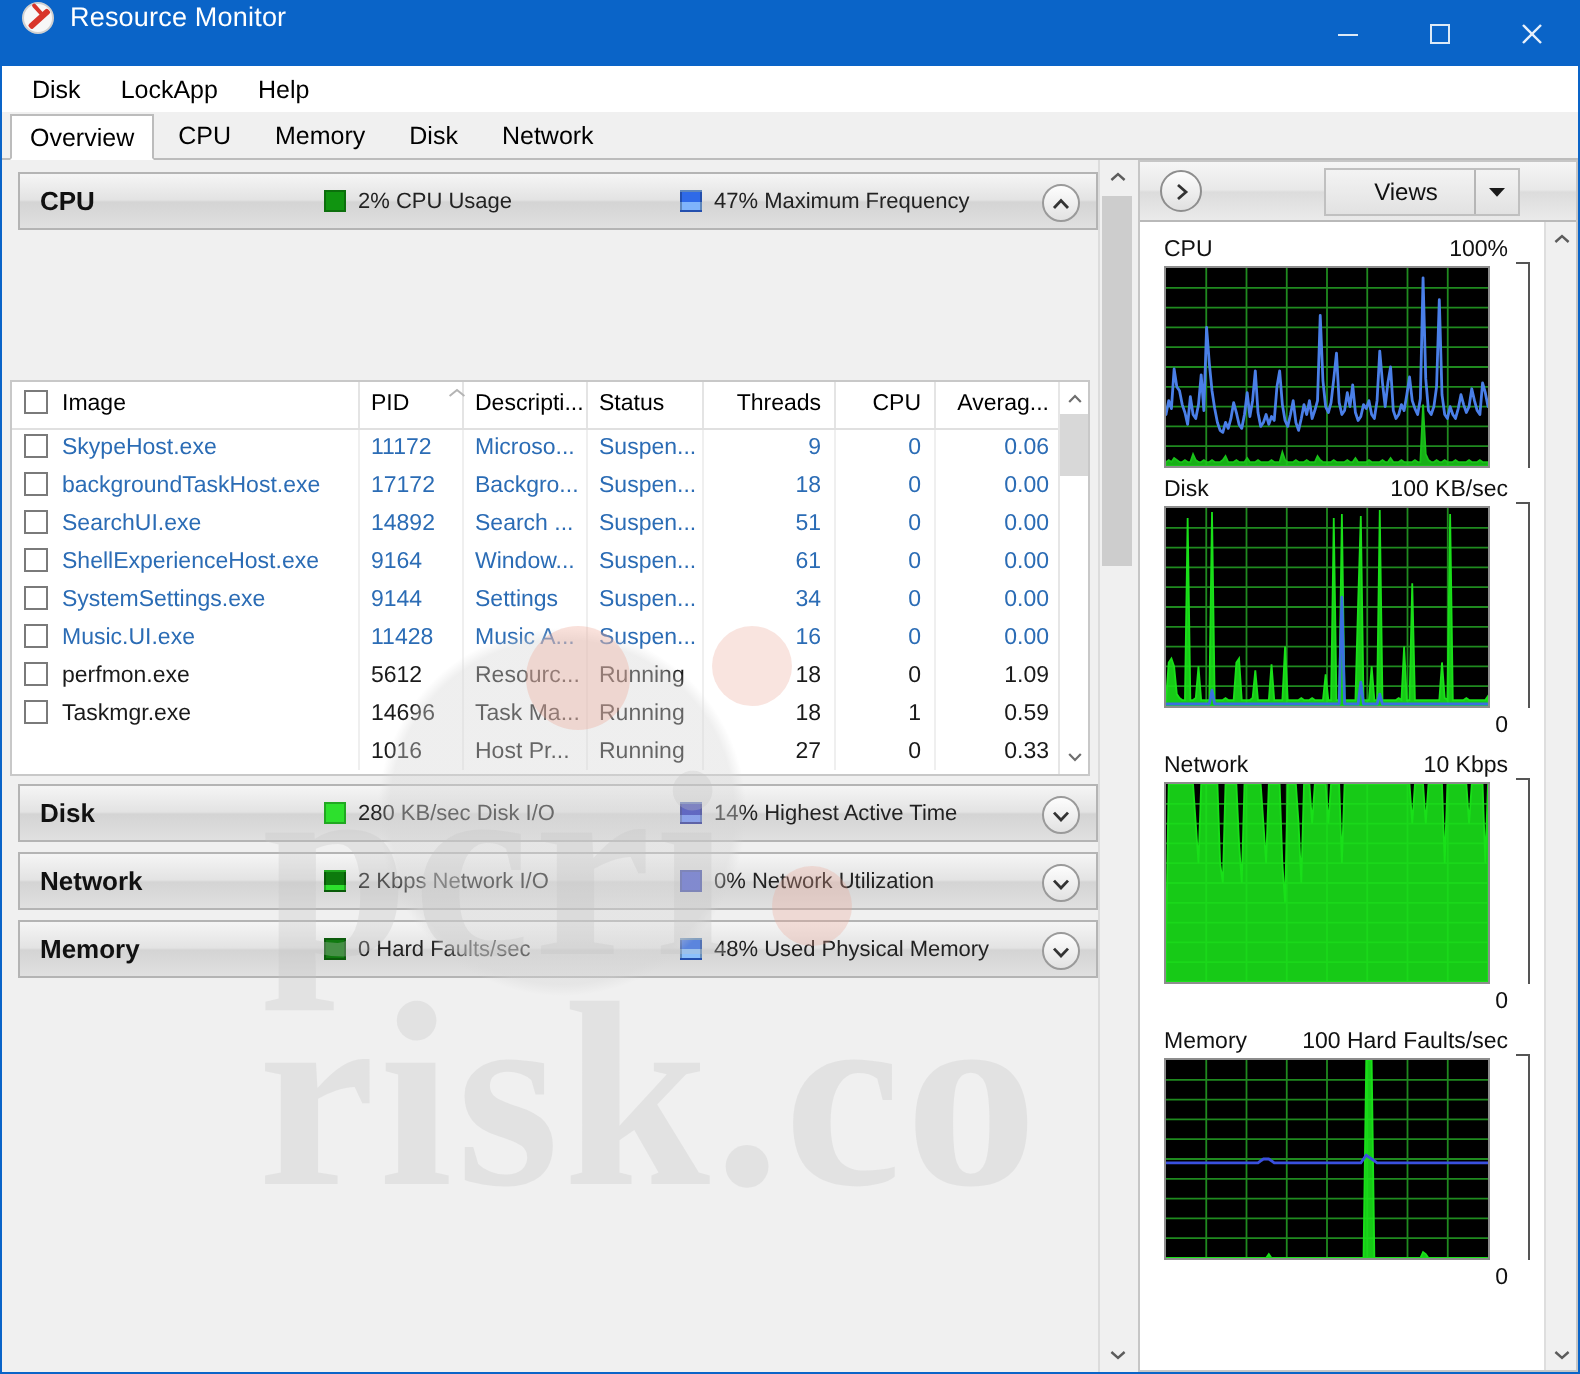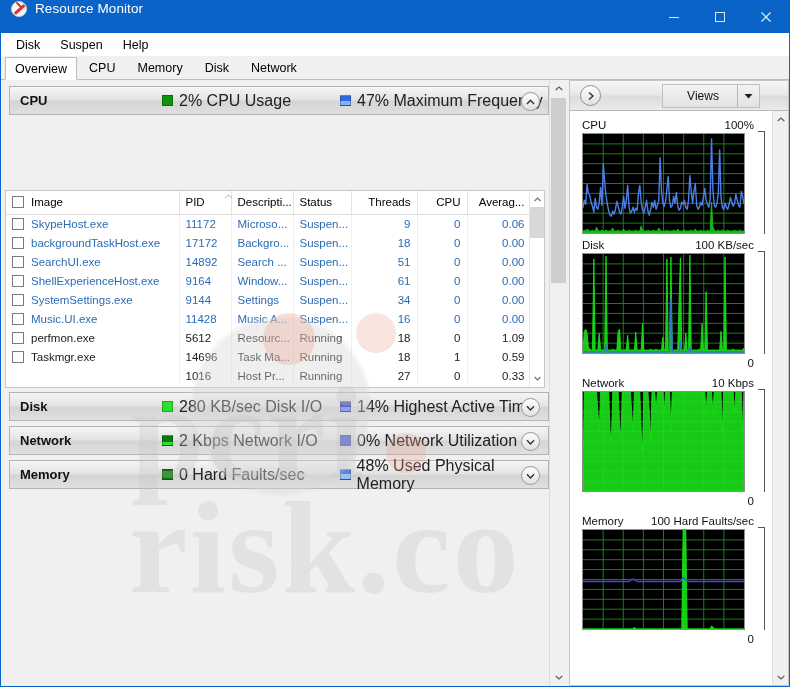--- a/index.html
+++ b/index.html
@@ -160,21 +160,21 @@
     height: 29px; width: 540px; margin-left: 4px;
     background: linear-gradient(to bottom, #f5f5f5 0%, #e3e3e3 48%, #d4d4d4 52%, #e0e0e0 100%);
     border: 1px solid #b4b4b4;
     display: flex; align-items: center;
   }
   .sect-title {
     font-size: 13px; font-weight: bold; color: #111; margin-left: 10px;
     min-width: 120px;
   }
   .legend {
-    display: flex; align-items: center; font-size: 16px; color: #222;
+    display: flex; align-items: center; font-size: 11px; color: #222;
   }
   .legend.l1 { position: absolute; left: 152px; }
   .legend.l2 { position: absolute; left: 330px; }
   .swatch {
     width: 11px; height: 11px; margin-right: 6px; display: inline-block;
     border: 1px solid rgba(0,0,0,0.25);
   }
   .chev {
     position: absolute; right: 8px; top: 5px;
     width: 19px; height: 19px; border-radius: 50%;
@@ -360,21 +360,21 @@
         <svg width="12" height="12" viewBox="0 0 12 12">
             <line x1="1.5" y1="1.5" x2="10.5" y2="10.5" stroke="#e9f1fb" stroke-width="1.2"></line>
             <line x1="10.5" y1="1.5" x2="1.5" y2="10.5" stroke="#e9f1fb" stroke-width="1.2"></line>
           </svg>
       </div>
     </div>
   </div>
 
   <div class="menubar">
     <div class="menu-item">Disk</div>
-    <div class="menu-item">Suspen</div>
+    <div class="menu-item">LockApp</div>
     <div class="menu-item">Help</div>
   </div>
 
   <div class="tabstrip">
     <div class="tab active">Overview</div>
     <div class="tab">CPU</div>
     <div class="tab">Memory</div>
     <div class="tab">Disk</div>
     <div class="tab">Network</div>
   </div>

